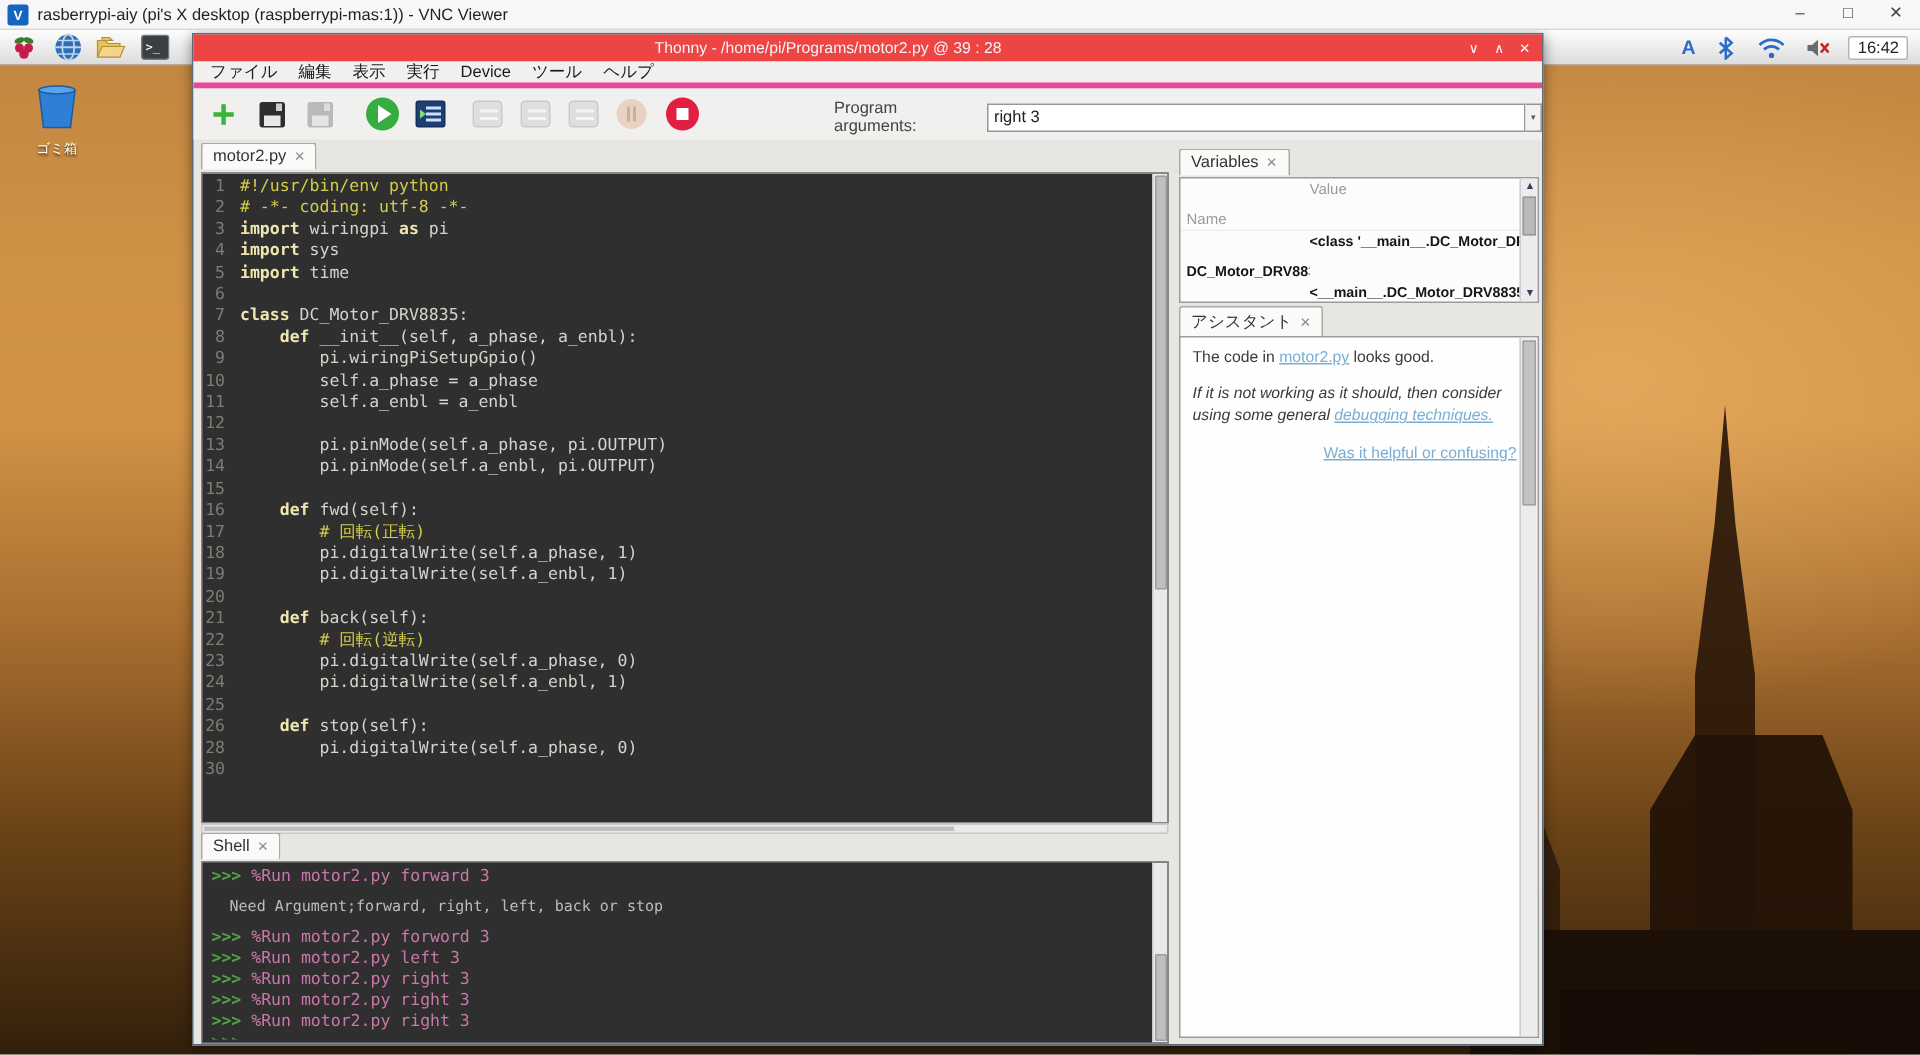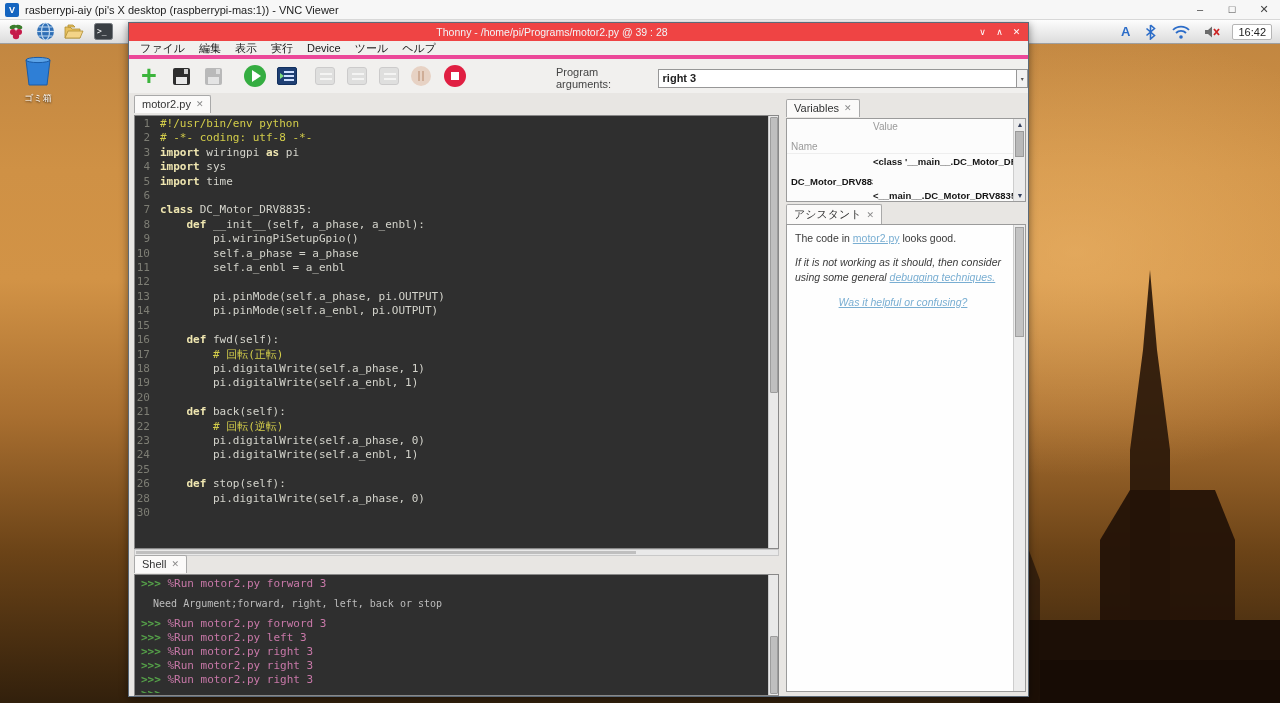--- a/index.html
+++ b/index.html
@@ -55,21 +55,21 @@
   .debugbtn:before { content:""; position:absolute; left:6px; top:3px; width:10px; height:2px; background:#cfe0ff; box-shadow:0 4px 0 #cfe0ff, 0 8px 0 #cfe0ff; }
   .debugbtn:after { content:""; position:absolute; left:2px; top:5px; border-left:4px solid #7fdc7f; border-top:3px solid transparent; border-bottom:3px solid transparent; }
   .stepbtn { width:20px; height:18px; background:#dbdbdb; border:1px solid #c3c3c3; border-radius:3px; position:relative; opacity:.8; }
   .stepbtn:before { content:""; position:absolute; left:4px; top:5px; width:12px; height:2px; background:#f5f5f5; box-shadow:0 5px 0 #f5f5f5; }
   .resumebtn { width:20px; height:20px; border-radius:50%; background:#e6cdbd; position:relative; opacity:.85; }
   .resumebtn:before { content:""; position:absolute; left:7px; top:5px; width:2px; height:10px; background:#caa288; box-shadow:4px 0 0 #caa288; }
   .stopbtn { width:22px; height:22px; border-radius:50%; background:#e01f42; position:relative; }
   .stopbtn:before { content:""; position:absolute; left:7px; top:7px; width:8px; height:8px; background:#fff; }
   .prog-args { position:absolute; left:427px; top:7px; display:flex; align-items:center; }
   .prog-label { font-size:11px; color:#444; margin-right:6px; }
-  .prog-input { width:377px; height:19px; background:#fff; border:1px solid #979797; font-size:11px; color:#222; padding:0 4px; font-family:"Liberation Sans",sans-serif;font-weight:bold; }
+  .prog-input { width:377px; height:19px; background:#fff; border:1px solid #979797; font-size:11px; color:#222; padding:0 4px; font-family:"Liberation Sans",sans-serif; }
   .combo-arrow { width:11px; height:19px; border:1px solid #979797; border-left:none; background:#f2f2f2; font-size:6px; color:#555; display:flex; align-items:center; justify-content:center; }
 
   
   .tab { display:inline-flex; align-items:center; gap:5px; background:#fbfaf9; border:1px solid #a9a9a9; border-bottom:none; border-radius:2px 2px 0 0; padding:2px 7px 3px 7px; font-size:11px; color:#333; }
   .tab .x { color:#8a8a8a; font-size:9px; }
 
   
   .editor-tabbar { position:absolute; left:5px; top:71px; height:21px; }
   .editor { position:absolute; left:5px; top:92px; width:645px; height:434px; background:#2f2f2f; border:1px solid #888; overflow:hidden;padding-left:15px; }
   .editor-inner { position:absolute; inset:1px 11px 1px 1px; overflow:hidden; }
@@ -102,21 +102,21 @@
   .vars-scroll { position:absolute; right:0; top:0; width:12px; height:100%; background:#ececec; border-left:1px solid #cdcdcd; }
   .sarrow { position:absolute; left:0; width:12px; height:11px; color:#35405c; font-size:7px; text-align:center; line-height:11px; }
   .vars-thumb { position:absolute; left:1px; top:12px; width:9px; height:26px; background:#b9b9b9; border:1px solid #999; }
 
   .asst-tabbar { position:absolute; left:657px; top:181px; height:20px; }
   .asst-panel { position:absolute; left:657px; top:201px; width:240px; height:468px; background:#fefefe; border:1px solid #9b9b9b; overflow:hidden; }
   .asst-body { position:absolute; inset:6px 14px 6px 8px; font-size:10.5px; color:#3a3a3a; }
   .asst-body p { margin-bottom:9px; line-height:1.45; }
   .ital { font-style:italic; }
   .lnk { color:#79aed2; text-decoration:underline; }
-  .feedback { text-align:center; font-style:italic; }
+  .feedback { text-align:right; }
   .asst-scroll { position:absolute; right:0; top:0; width:12px; height:100%; background:#ececec; border-left:1px solid #cdcdcd; }
   .asst-thumb { position:absolute; left:1px; top:2px; width:9px; height:110px; background:#c3c3c3; border:1px solid #a0a0a0; }
 </style>
 </head>
 <body>
 
 <div class="vnc-window">
 
   <div class="vnc-titlebar">
     <div class="vnc-logo">V</div>

